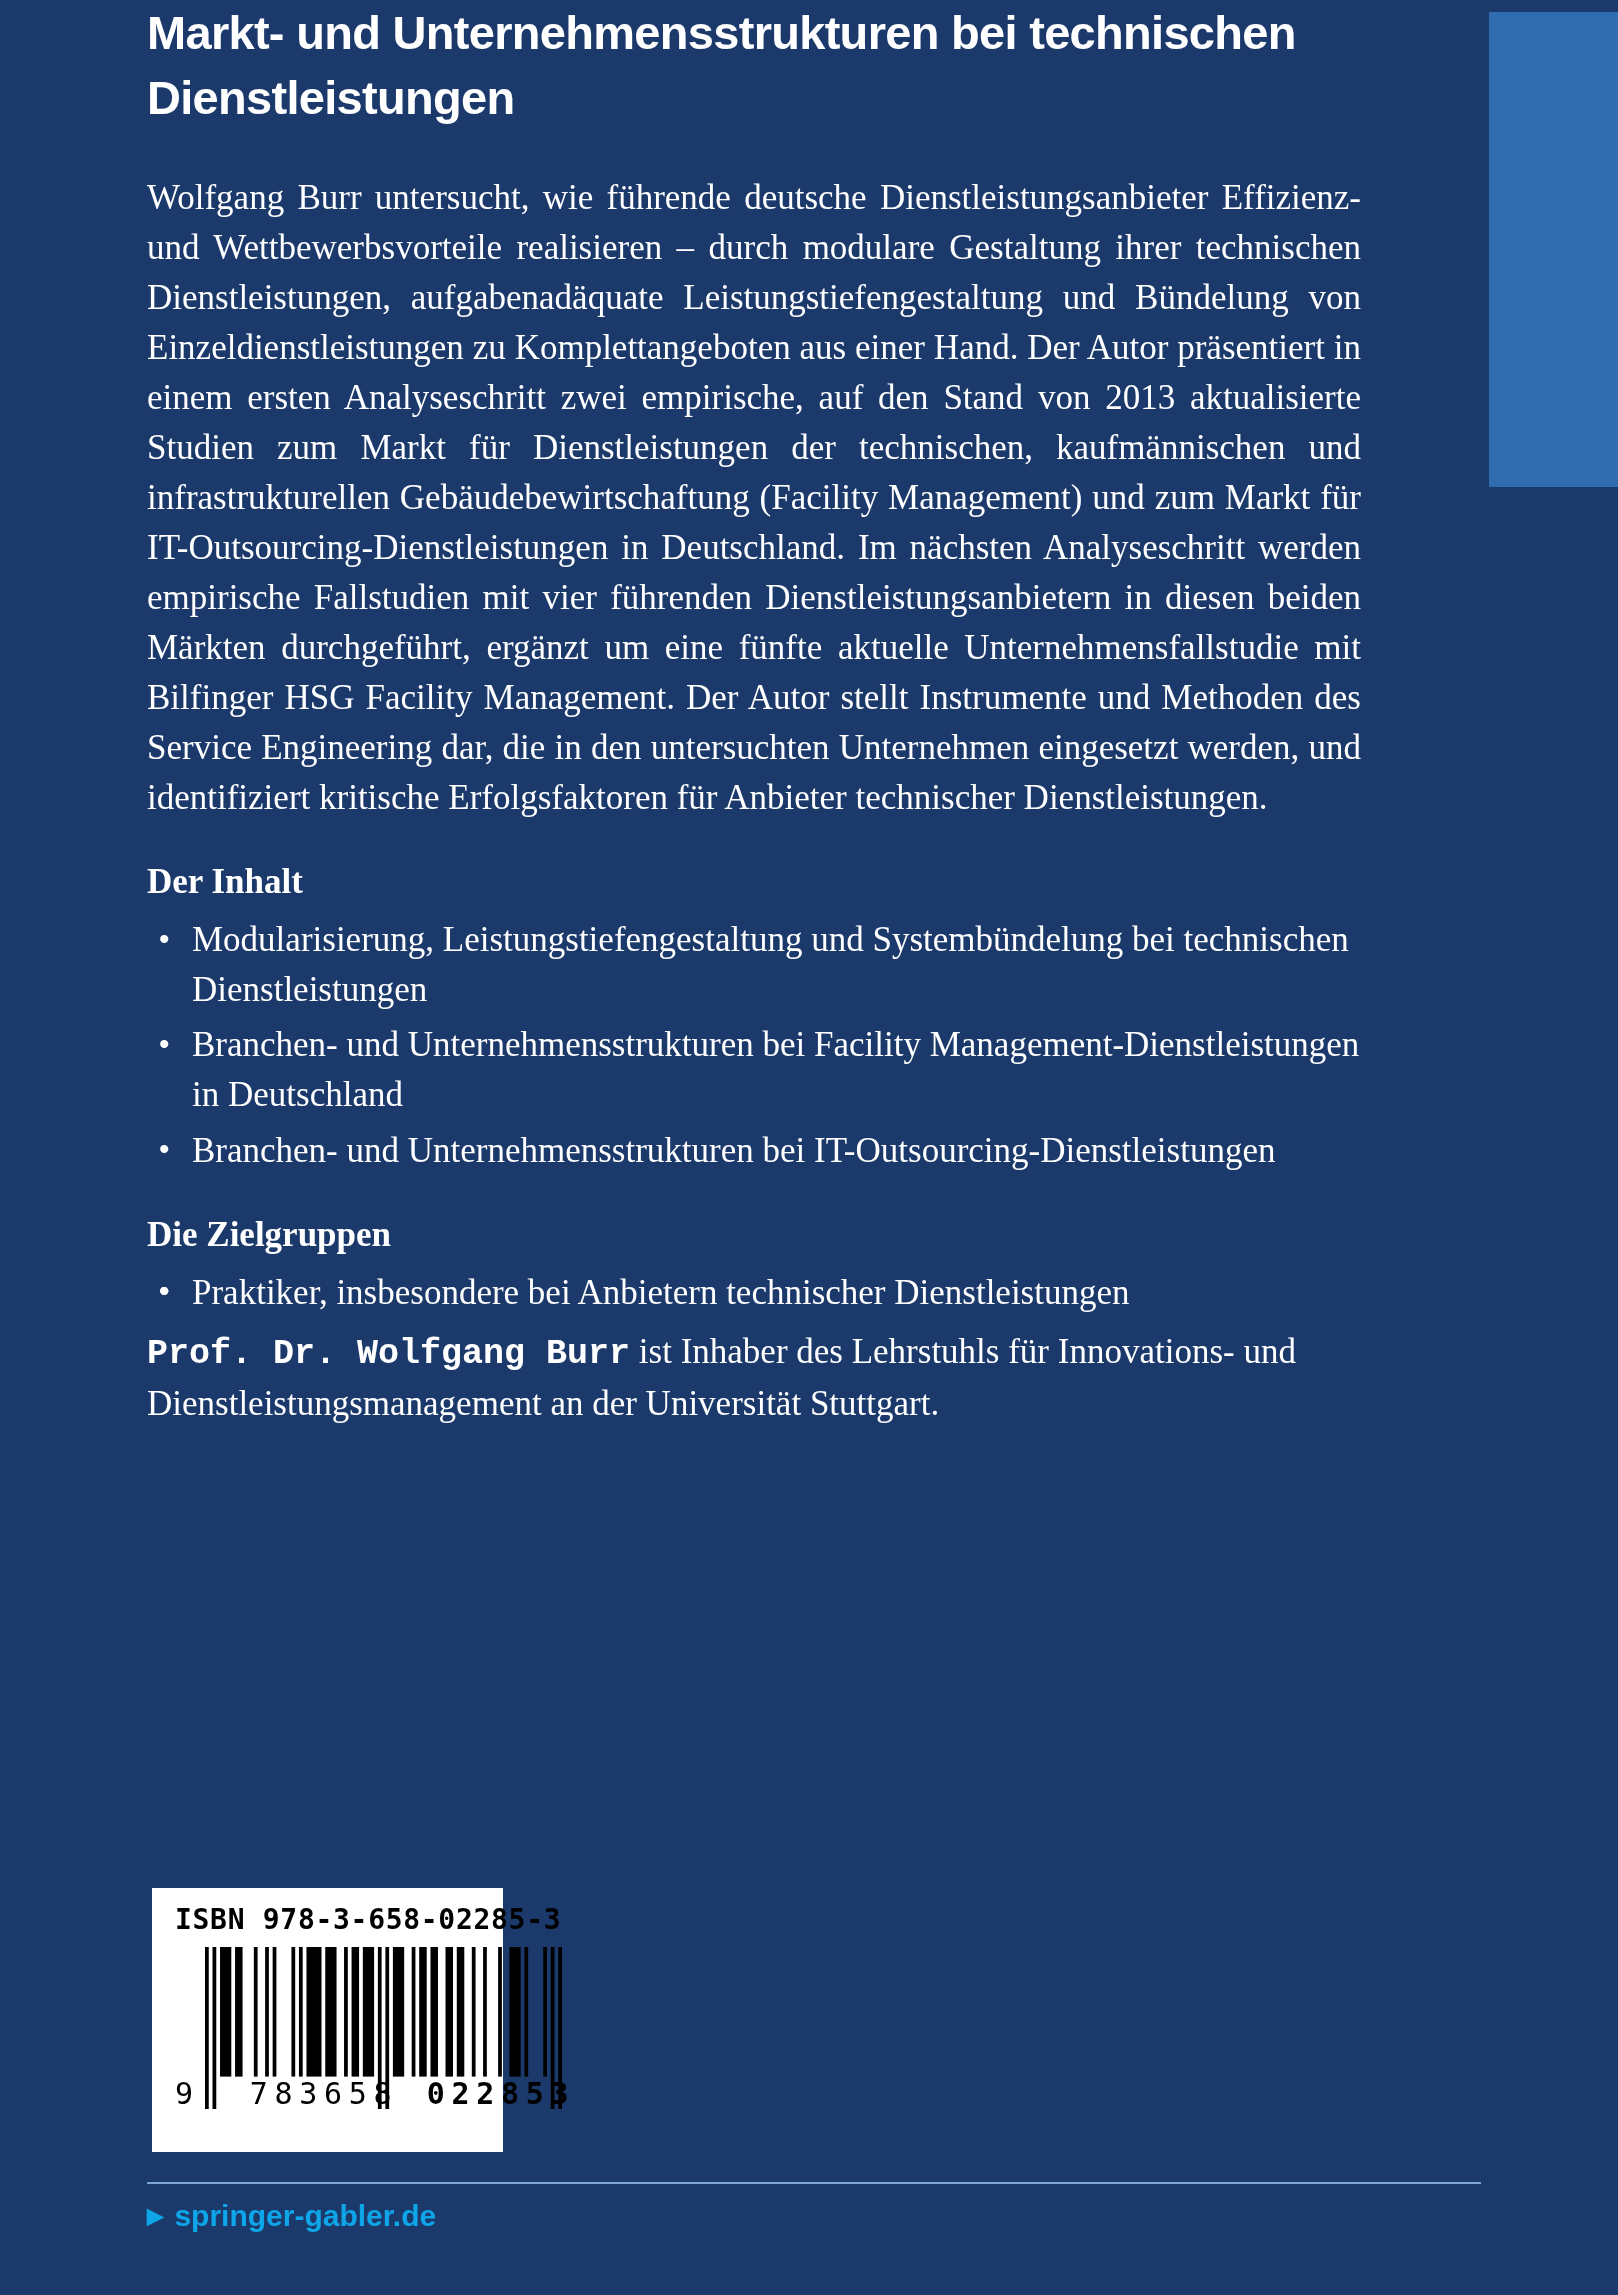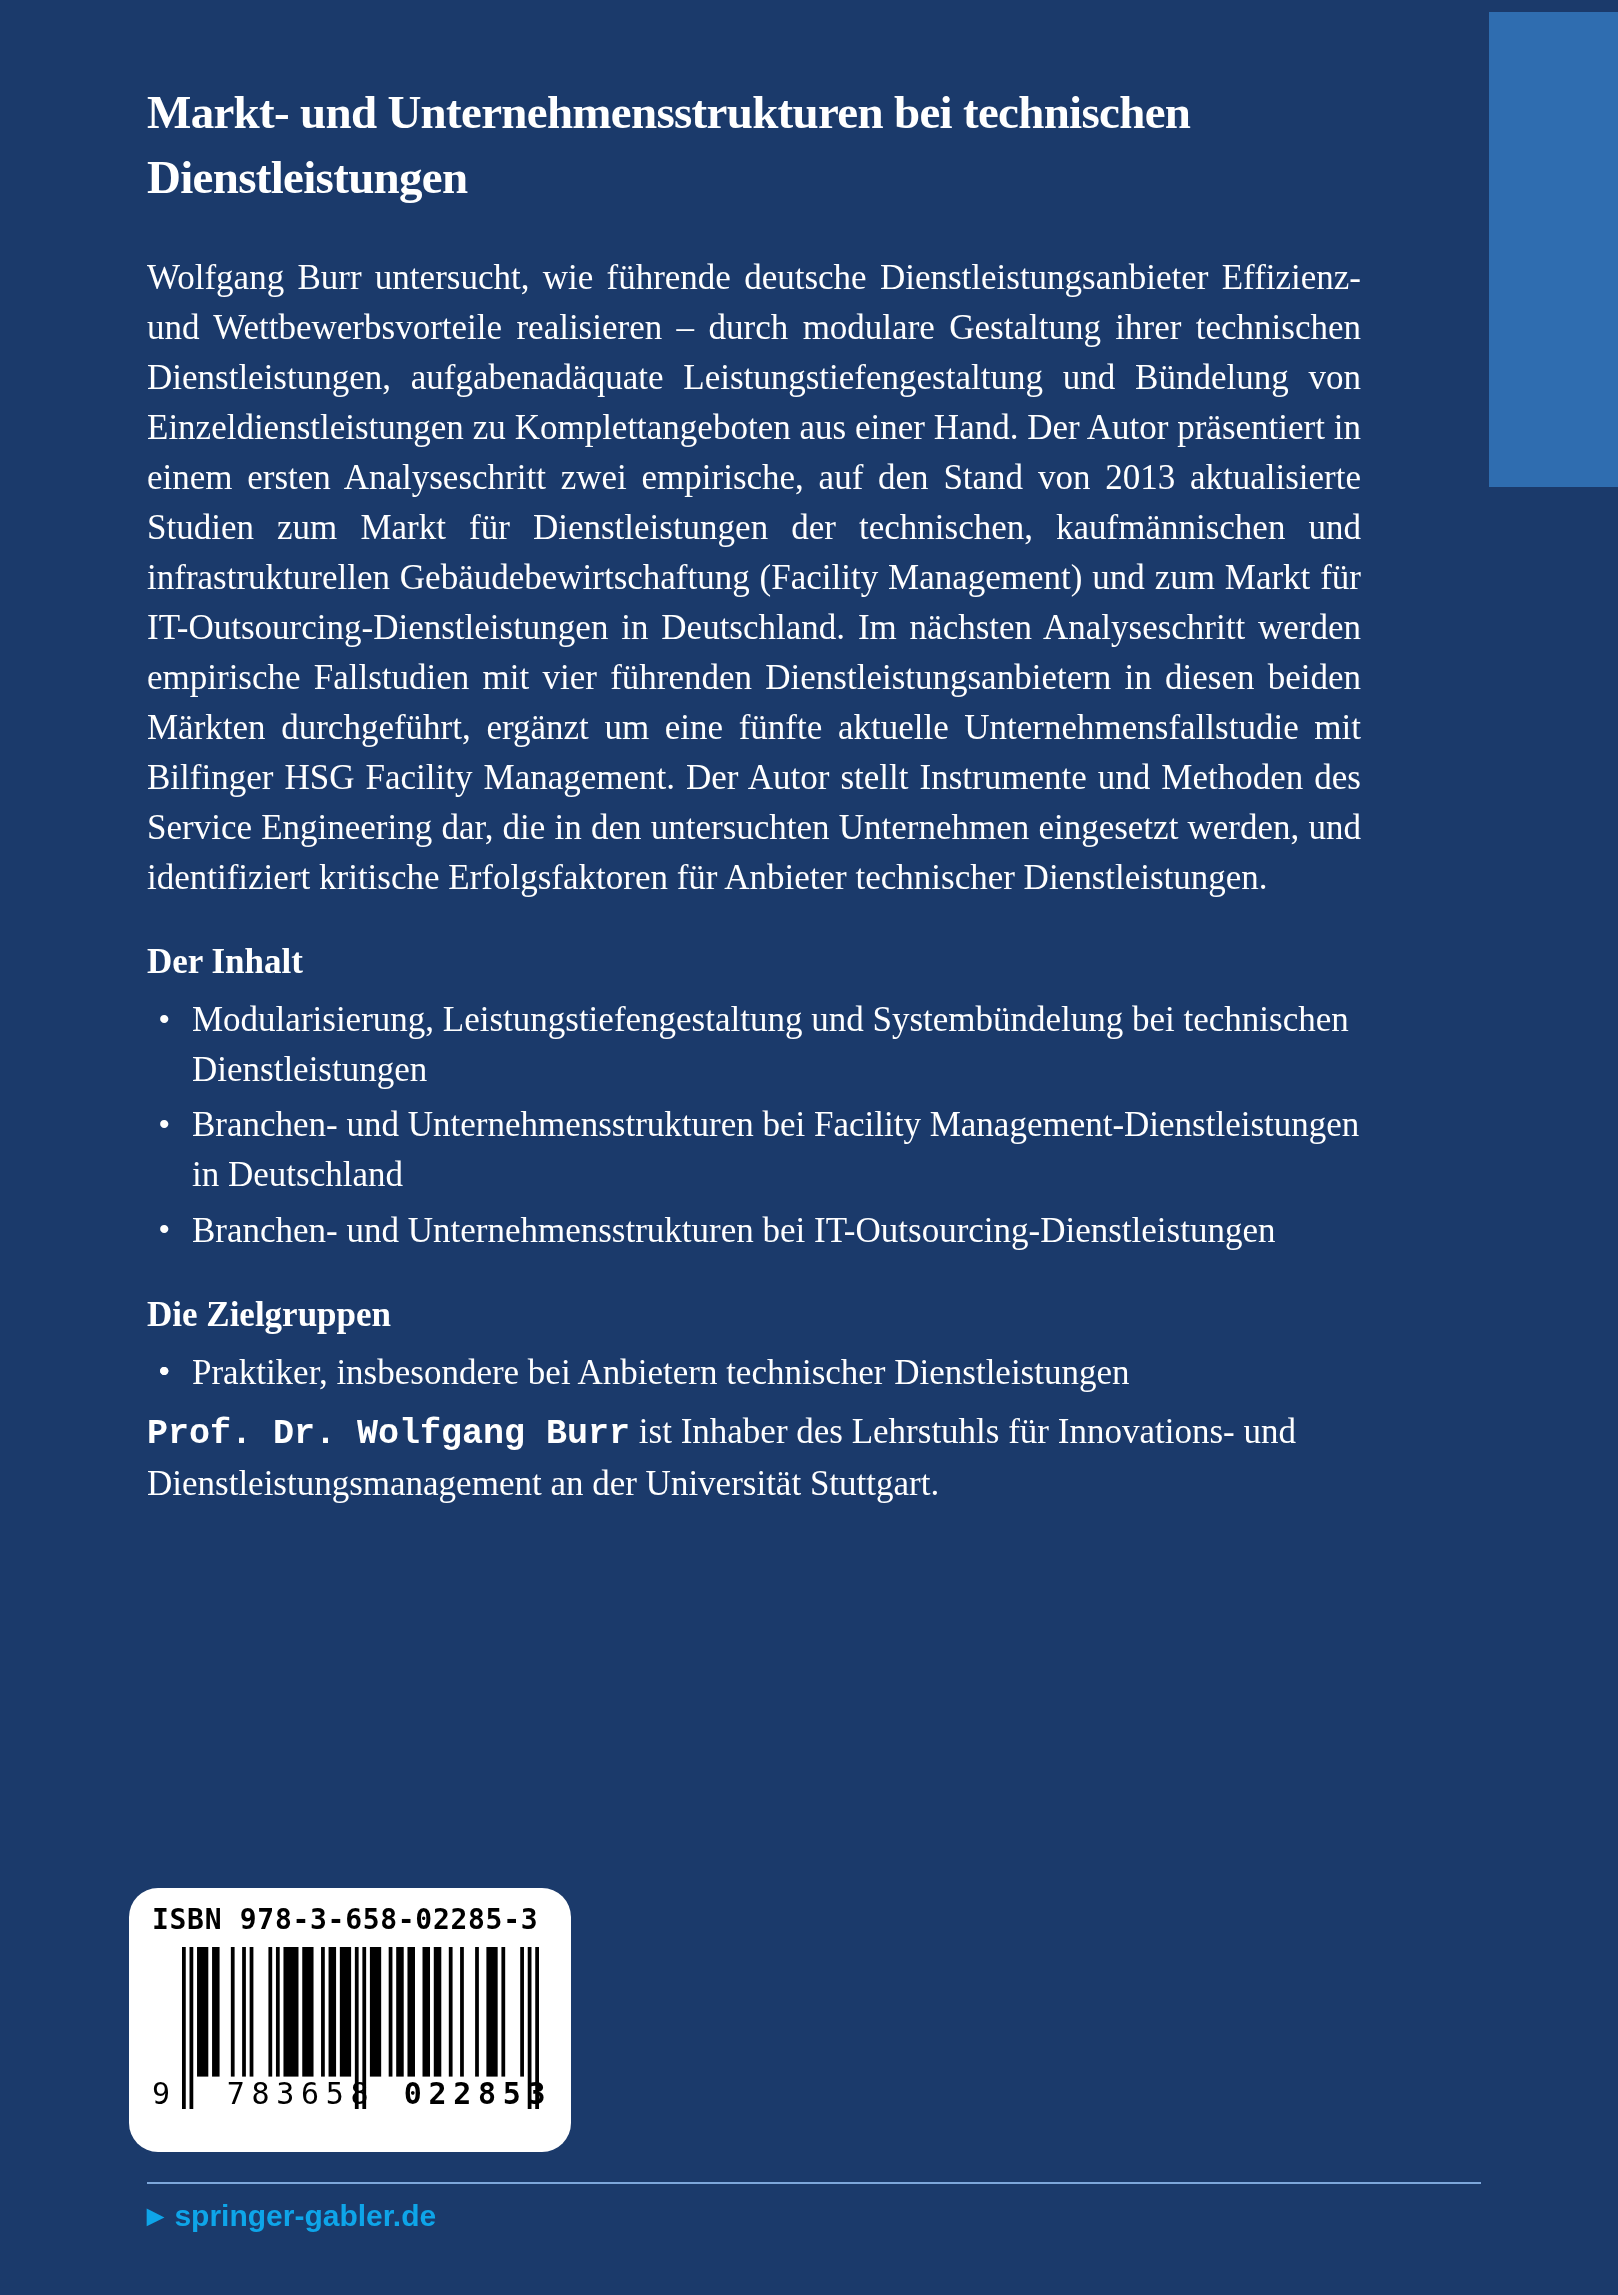--- a/index.html
+++ b/index.html
@@ -14,22 +14,21 @@
   .accent-bar{
     position:absolute;right:0;top:12px;
     width:129px;height:475px;
     background:#2f6db0;
   }
   .content{
     position:absolute;left:147px;top:0;
     width:1214px;
   }
   .book-title{
-    margin-top:80px;
-    font-family:Liberation Serif, serif;
+    font-family:Liberation Sans, sans-serif;
     font-weight:bold;
     font-size:47px;
     line-height:65px;
     letter-spacing:-0.7px;
   }
   .book-title .t-line{white-space:nowrap;}
   .description{
     margin-top:43px;
     font-size:35px;
     line-height:50px;
@@ -60,25 +59,24 @@
   .author-par{
     margin-top:9.4px;
     font-size:35px;
     line-height:50px;
   }
   .author-name{
     font-family:Liberation Mono, monospace;
     font-weight:bold;
   }
   .isbn-box{
-    position:absolute;left:129px;top:1888px;
-    width:442px;height:264px;
+    position:absolute;left:152px;top:1888px;
+    width:351px;height:264px;
     background:#ffffff;
     color:#000000;
-    border-radius:29px;
   }
   .isbn-label{
     font-family:"DejaVu Sans Mono",monospace;
     font-weight:bold;
     font-size:28px;
     letter-spacing:0.7px;
     margin:15px 0 0 23px;
     white-space:nowrap;
   }
   .barcode-wrap{

